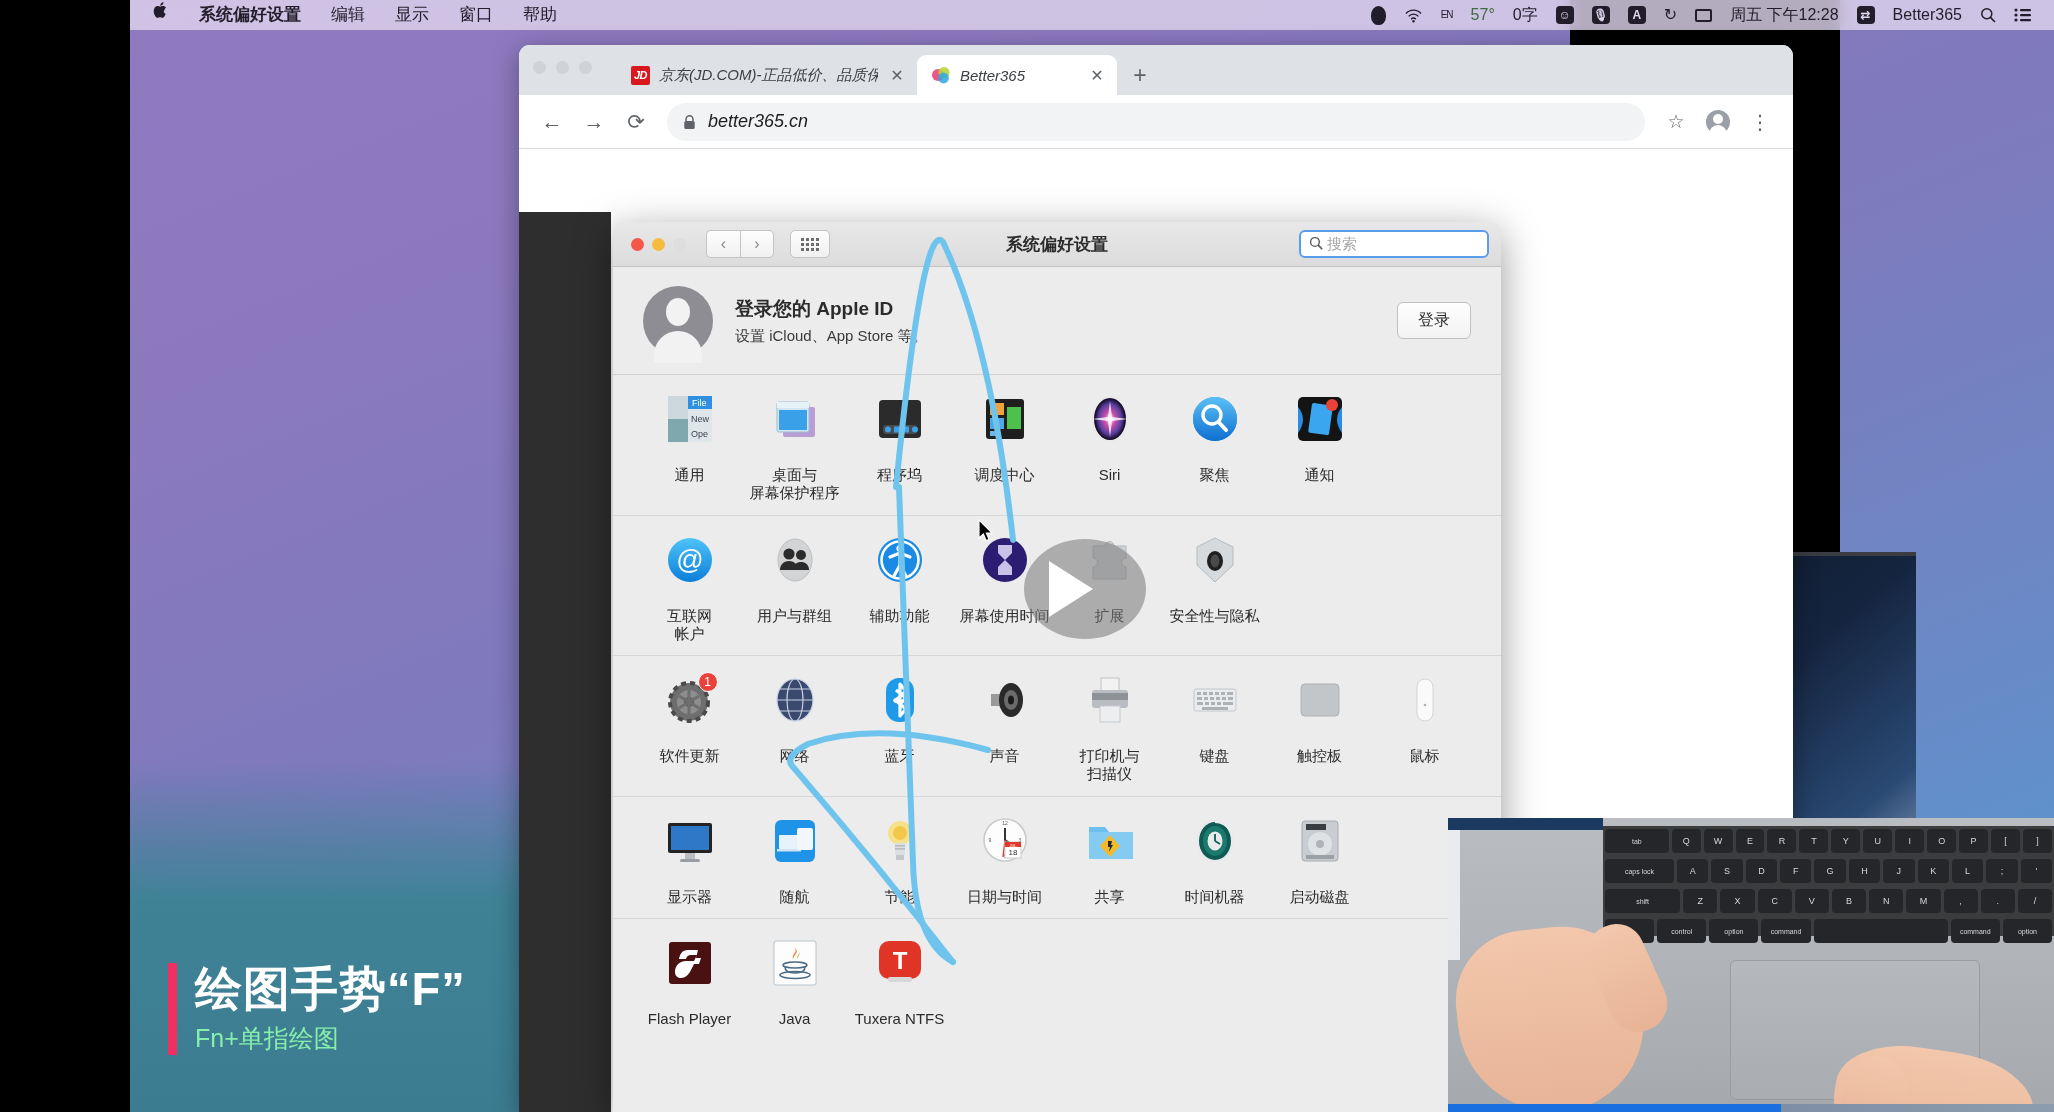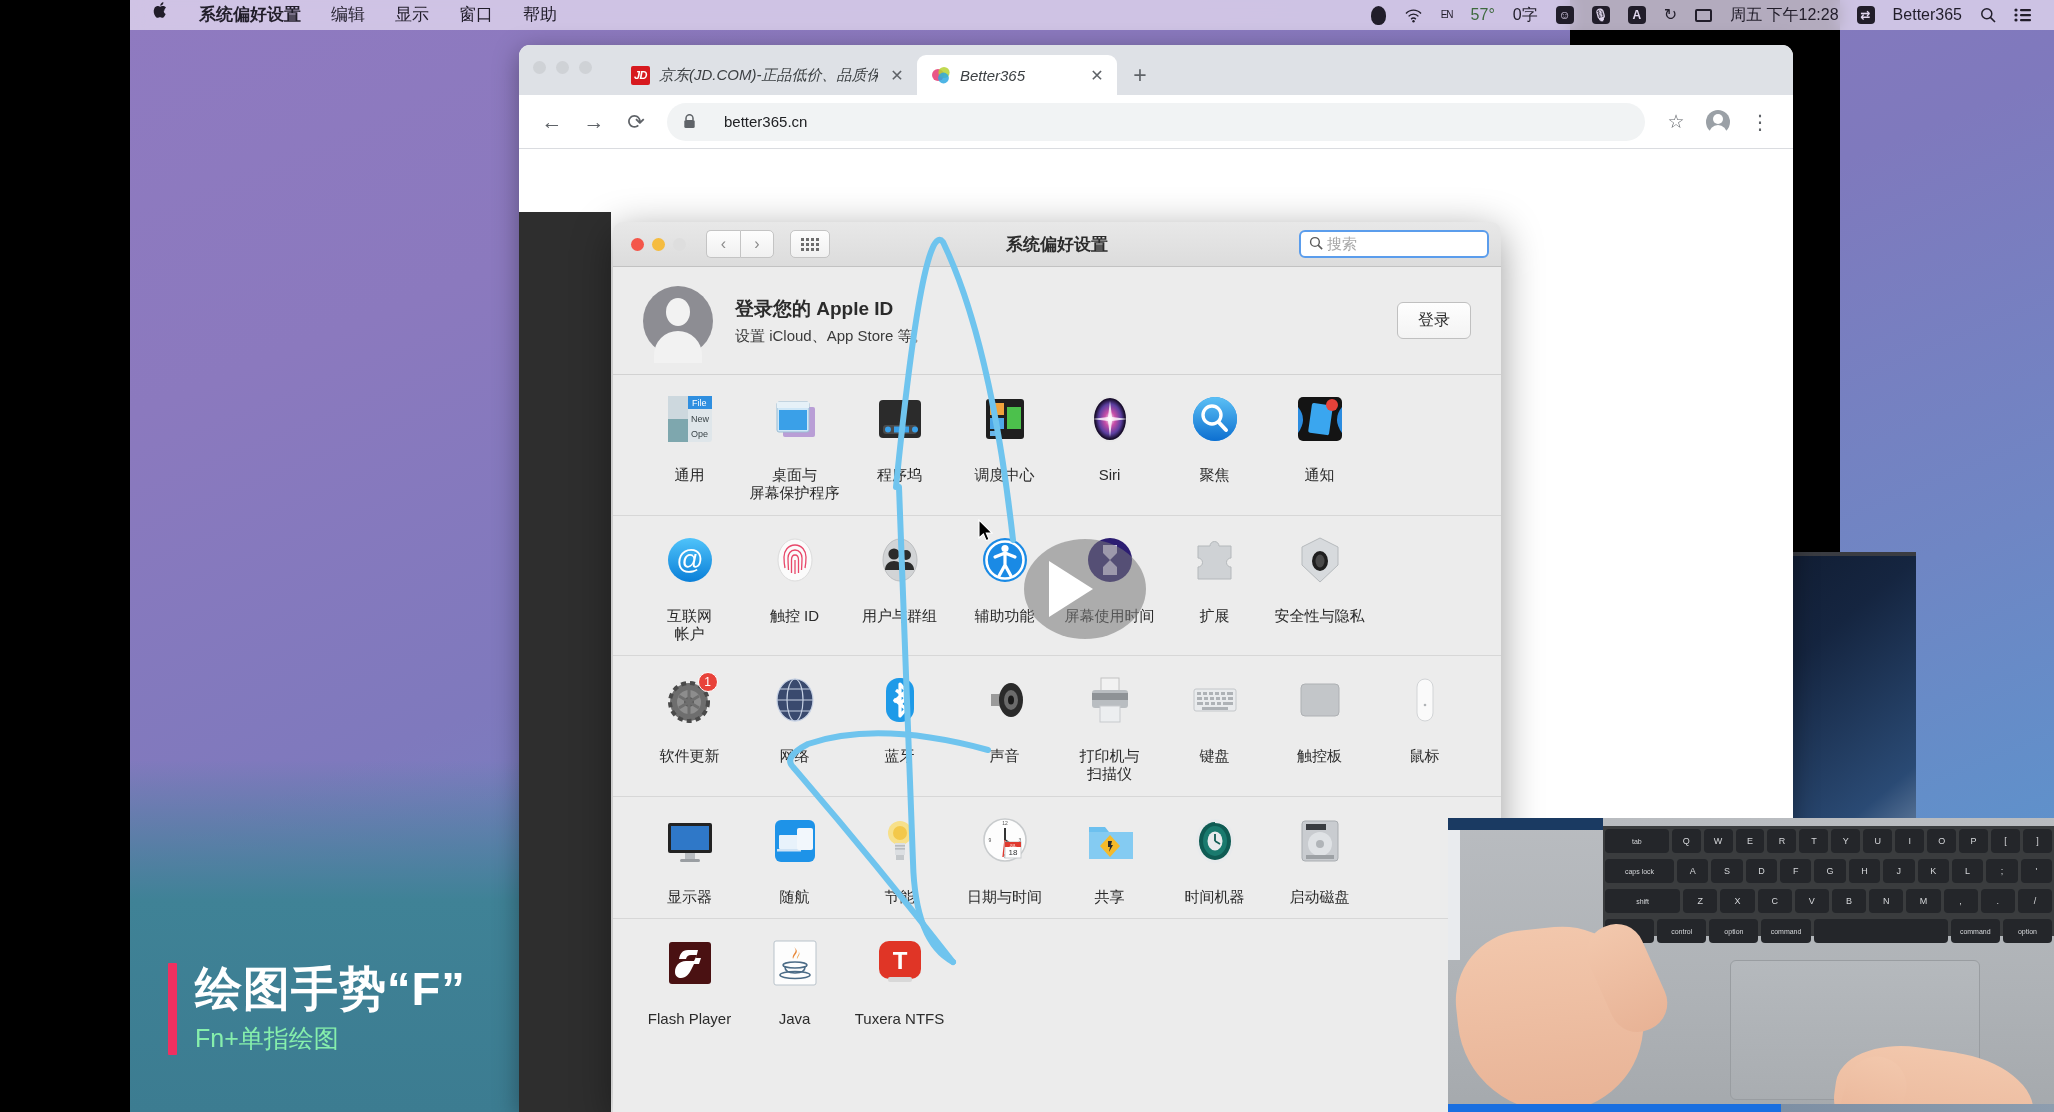--- a/index.html
+++ b/index.html
@@ -81,22 +81,22 @@
   #tabstrip .tabs-wrap { display:flex; align-items:flex-end; margin-left: 88px; }
 
   #toolbar {
     height: 54px; background:#fff; display:flex; align-items:center; gap: 4px;
     padding: 0 14px; border-bottom: 1px solid #dadce0;
   }
   .tb-btn { width: 38px; height: 38px; display:flex; align-items:center; justify-content:center;
             color:#5f6368; font-size: 21px; border-radius:50%; }
   #omnibox {
     flex: 1; height: 38px; margin: 0 8px; background: #f1f3f4; border-radius: 19px;
-    display:flex; align-items:center; gap: 28px; padding: 0 16px;
-    font-size: 15px; color: #202124;
+    display:flex; align-items:center; gap: 12px; padding: 0 16px;
+    font-size: 18px; color: #202124; font-style: italic;
   }
   .lock { width:13px;height:15px; position:relative; display:inline-block; flex:0 0 auto;}
   .star { color:#5f6368; font-size:19px; }
   .avatar-ic { width:24px;height:24px;border-radius:50%;background:#9aa0a6; position:relative; }
   .avatar-ic:before { content:""; position:absolute; left:7px; top:4px; width:10px;height:10px;border-radius:50%;background:#fff;}
   .avatar-ic:after { content:""; position:absolute; left:3px; top:15px; width:18px;height:12px;border-radius:9px 9px 0 0;background:#fff;}
   .kebab { color:#5f6368; font-size:20px; letter-spacing:0; line-height:1; }
 
   
   #webpage { position:absolute; left:0; top:104px; right:0; bottom:0; background:#fff; }
@@ -539,37 +539,20 @@
                 </defs>
                 <text x="26" y="35" font-size="27" fill="#fff" text-anchor="middle" font-family="Liberation Sans">@</text>
               </svg>
           </div>
           <div class="sp-lbl" style="white-space:pre-line">互联网
 帐户</div>
         </div>
         <div class="sp-cell">
           <div class="sp-ic">
             <svg width="52" height="52" viewBox="0 0 52 52">
-                <ellipse cx="26" cy="26" rx="17" ry="21" fill="#fbfbfb" stroke="#dcdcdc"></ellipse>
-                <g fill="none" stroke="#e8476a" stroke-width="1.3">
-                  <path d="M26 11c-7 0-11 6-11 12s1 11 1 11"></path>
-                  <path d="M26 11c7 0 11 6 11 12s-1 11-1 11"></path>
-                  <path d="M26 16c-4.5 0-7 4-7 8s.5 12 .5 12"></path>
-                  <path d="M26 16c4.5 0 7 4 7 8s-.5 12-.5 12"></path>
-                  <path d="M26 21c-2.5 0-3.5 2.5-3.5 5s0 13 0 13"></path>
-                  <path d="M26 21c2.5 0 3.5 2.5 3.5 5s0 13 0 13"></path>
-                  <path d="M26 26v14"></path>
-                </g>
-              </svg>
-          </div>
-          <div class="sp-lbl">触控 ID</div>
-        </div>
-        <div class="sp-cell">
-          <div class="sp-ic">
-            <svg width="52" height="52" viewBox="0 0 52 52">
                 <ellipse cx="26" cy="26" rx="17" ry="21" fill="#d2d4d6" stroke="#bcbec0"></ellipse>
                 <circle cx="20" cy="20" r="5.6" fill="#2b2b2b"></circle>
                 <circle cx="32" cy="21" r="5" fill="#2b2b2b"></circle>
                 <path d="M11 36c0-6 4.5-9 9-9s9 3 9 9z" fill="#2b2b2b"></path>
                 <path d="M24 36c0-5.5 4-8 8-8s8 2.5 8 8z" fill="#2b2b2b"></path>
               </svg>
           </div>
           <div class="sp-lbl">用户与群组</div>
         </div>
         <div class="sp-cell">

